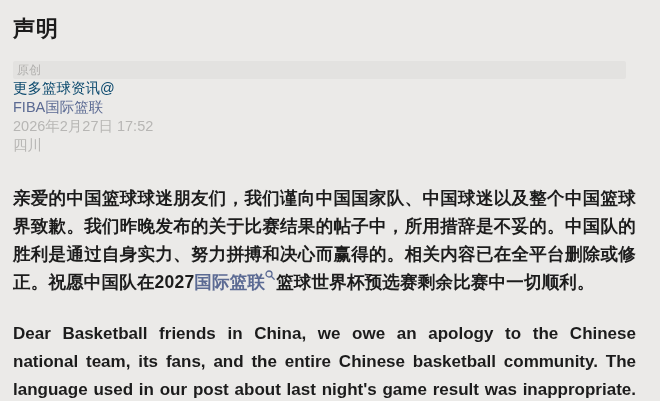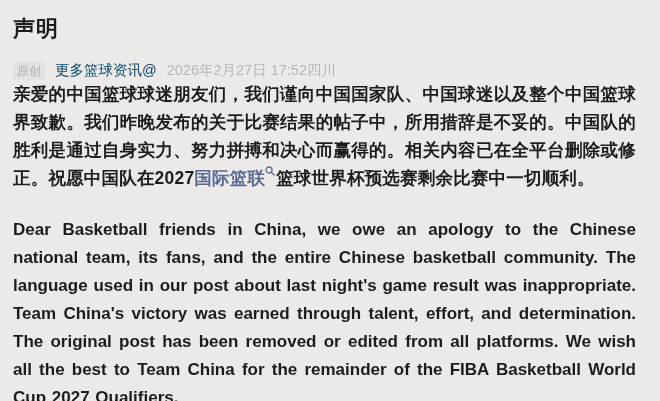--- a/index.html
+++ b/index.html
@@ -15,23 +15,23 @@
   }
   .post-title {
     font-size: 22px;
     font-weight: 700;
     color: var(--ink, #1c1c1c);
     letter-spacing: 1px;
     margin-top: 1px;
   }
   .meta-row {
     display: flex;
-    align-items: center;
     margin-top: 17px;
     white-space: nowrap;
+    flex-direction: column;
   }
   .origin-badge {
     display: inline-block;
     background: #e3e2e0;
     color: #b1b0ae;
     font-size: 12px;
     line-height: 1;
     padding: 3px 4px;
     border-radius: 2px;
     margin-right: 10px;
@@ -54,20 +54,21 @@
     font-size: 14.5px;
   }
   .timestamp { }
   .para {
     text-align: justify;
     color: var(--ink, #1c1c1c);
     font-weight: 700;
     line-height: 28px;
   }
   .para-cn {
+    margin-top: 29px;
     font-size: 17.5px;
     letter-spacing: 0.2px;
   }
   .para-en {
     margin-top: 24px;
     font-size: 17px;
     word-spacing: 1px;
   }
   .inline-link {
     color: var(--link, #5b6a93);
@@ -85,20 +86,21 @@
 </head>
 <body>
 
 <div class="page">
 
   <h1 class="post-title">声明</h1>
 
   <div class="meta-row">
     <span class="origin-badge">原创</span>
     <span class="author-name">更多篮球资讯@</span>
+    <a class="mention-link">FIBA国际篮联</a>
     <span class="timestamp">2026年2月27日 17:52</span>
     <span class="location">四川</span>
   </div>
 
   <p class="para para-cn"><span>亲爱的中国篮球球迷朋友们，我们谨向中国国家队、中国球迷以及整个中国篮球界致歉。我们昨晚发布的关于比赛结果的帖子中，所用措辞是不妥的。中国队的胜利是通过自身实力、努力拼搏和决心而赢得的。相关内容已在全平台删除或修正。祝愿中国队在2027</span><a class="inline-link">国际篮联</a><span class="sup-search"><svg width="10" height="10" viewBox="0 0 10 10">
           <circle cx="4" cy="4" r="3" fill="none" stroke="#5b6a93" stroke-width="1.3"></circle>
           <line x1="6.3" y1="6.3" x2="9.2" y2="9.2" stroke="#5b6a93" stroke-width="1.3" stroke-linecap="round"></line>
         </svg></span><span>篮球世界杯预选赛剩余比赛中一切顺利。</span></p>
 
   <p class="para para-en">Dear Basketball friends in China, we owe an apology to the Chinese national team, its fans, and the entire Chinese basketball community. The language used in our post about last night's game result was inappropriate. Team China's victory was earned through talent, effort, and determination. The original post has been removed or edited from all platforms. We wish all the best to Team China for the remainder of the FIBA Basketball World Cup 2027 Qualifiers.</p>

